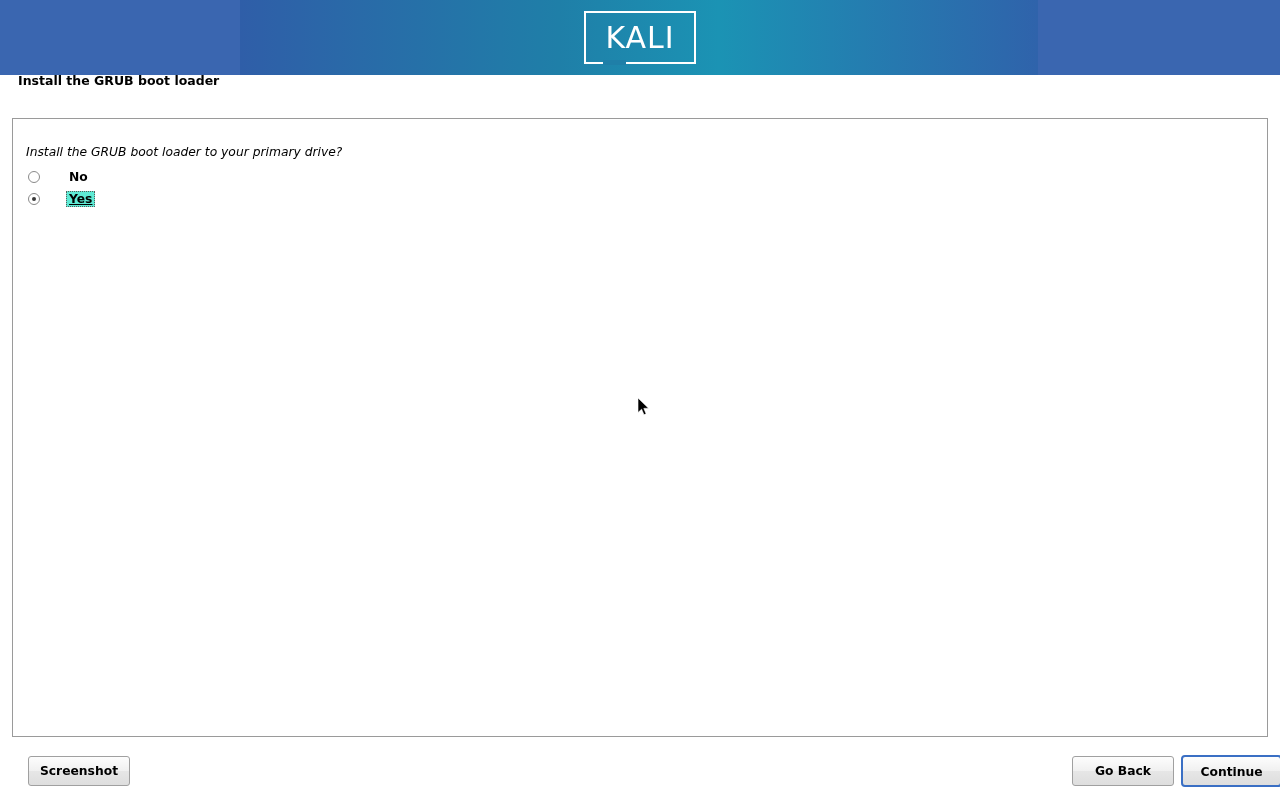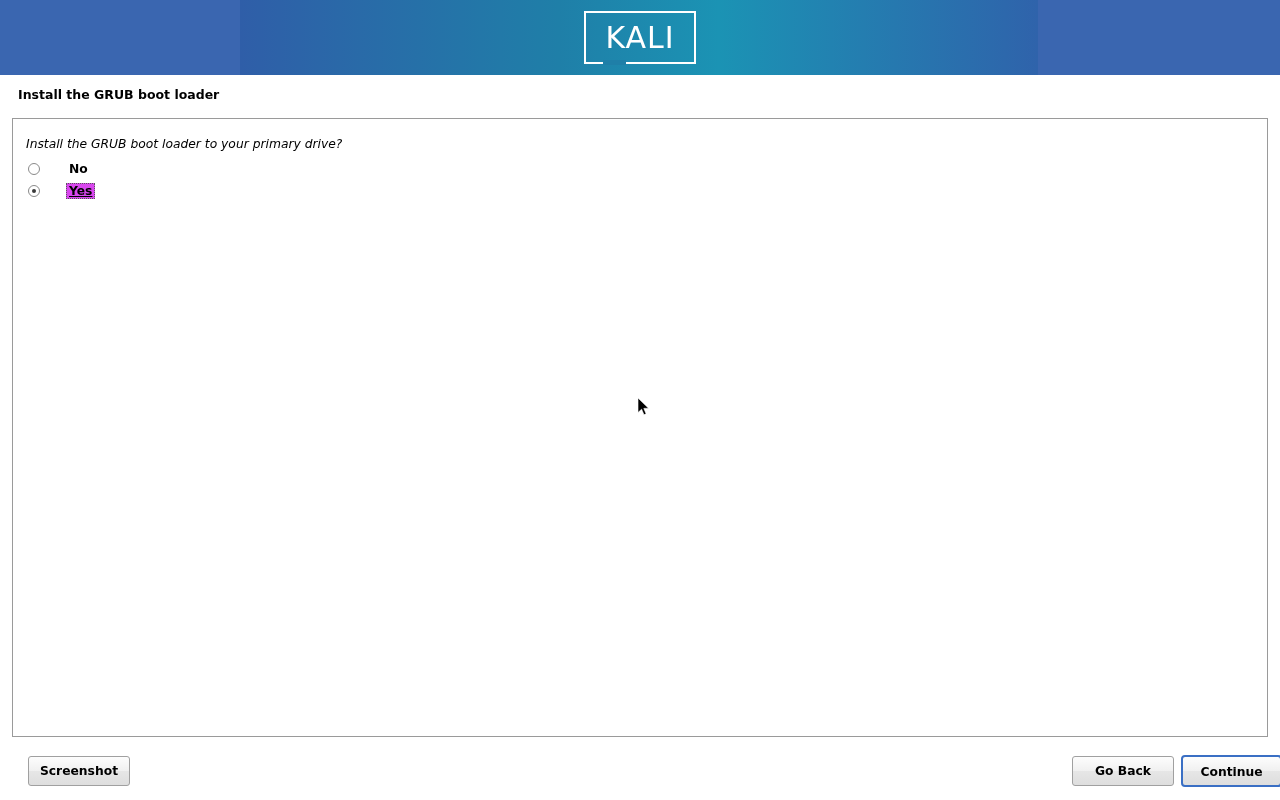--- a/index.html
+++ b/index.html
@@ -58,21 +58,21 @@
     bottom: -3px;
     width: 23px;
     height: 5px;
     background: #1f7fa8;
   }
 
   
   .page-title {
     position: absolute;
     left: 18px;
-    top: 87px;
+    top: 73px;
     font-size: 12.5px;
     font-weight: bold;
     color: #000000;
   }
 
   
   .panel {
     position: absolute;
     left: 12px;
     top: 118px;
@@ -95,21 +95,21 @@
     margin: 0 0 9px 0;
   }
   .para.second {
     margin-bottom: 6px;
   }
 
   .question {
     font-size: 12.3px;
     font-style: italic;
     color: #000000;
-    margin: 8px 0 6px 2px;
+    margin: 16px 0 6px 2px;
     line-height: 16px;
   }
 
   .radio-row {
     display: flex;
     align-items: center;
     height: 22px;
     margin-left: 4px;
     gap: 16px;
   }
@@ -137,21 +137,21 @@
   }
 
   .radio-label {
     font-size: 12.3px;
     font-weight: bold;
     color: #000000;
     padding: 1px 3px;
   }
   .radio-label.focused {
     border: 1px dotted #5a5a5a;
-    background: #d946ef;
+    background: #5eead4;
     padding: 0px 2px;
     text-decoration: underline;
   }
 
   
   .cursor {
     position: absolute;
     left: 638px;
     top: 398px;
     width: 12px;

